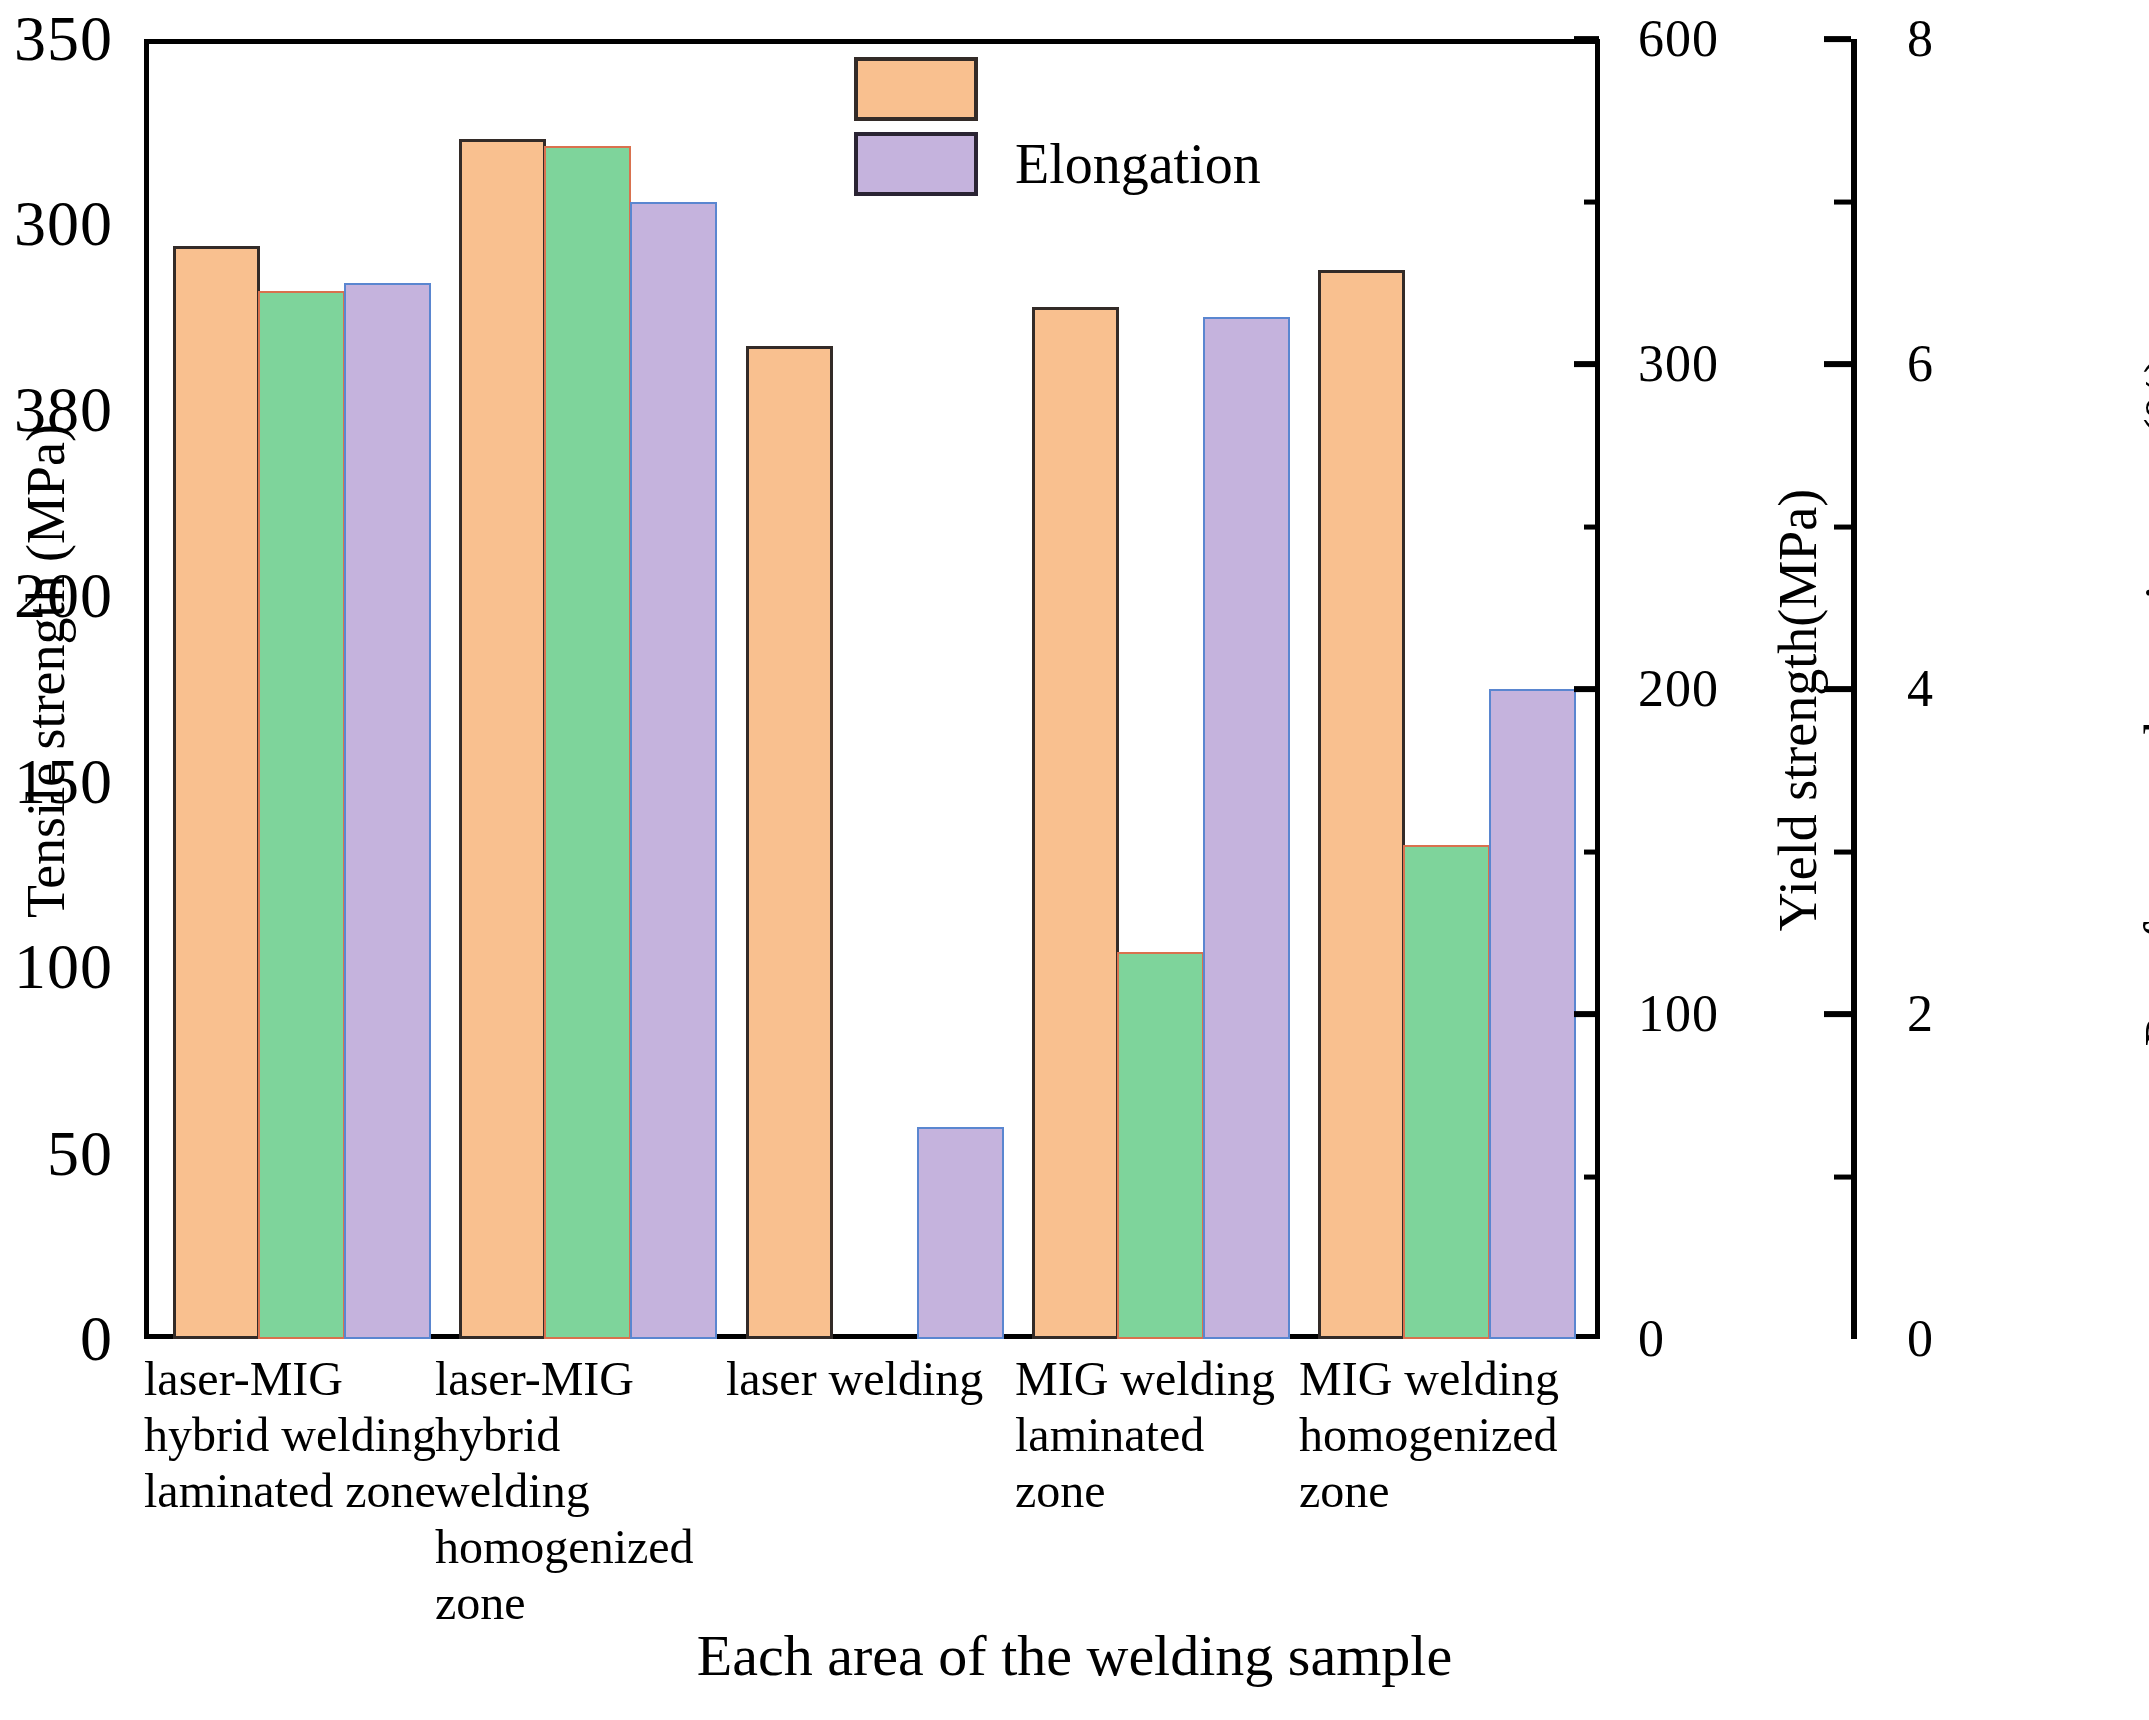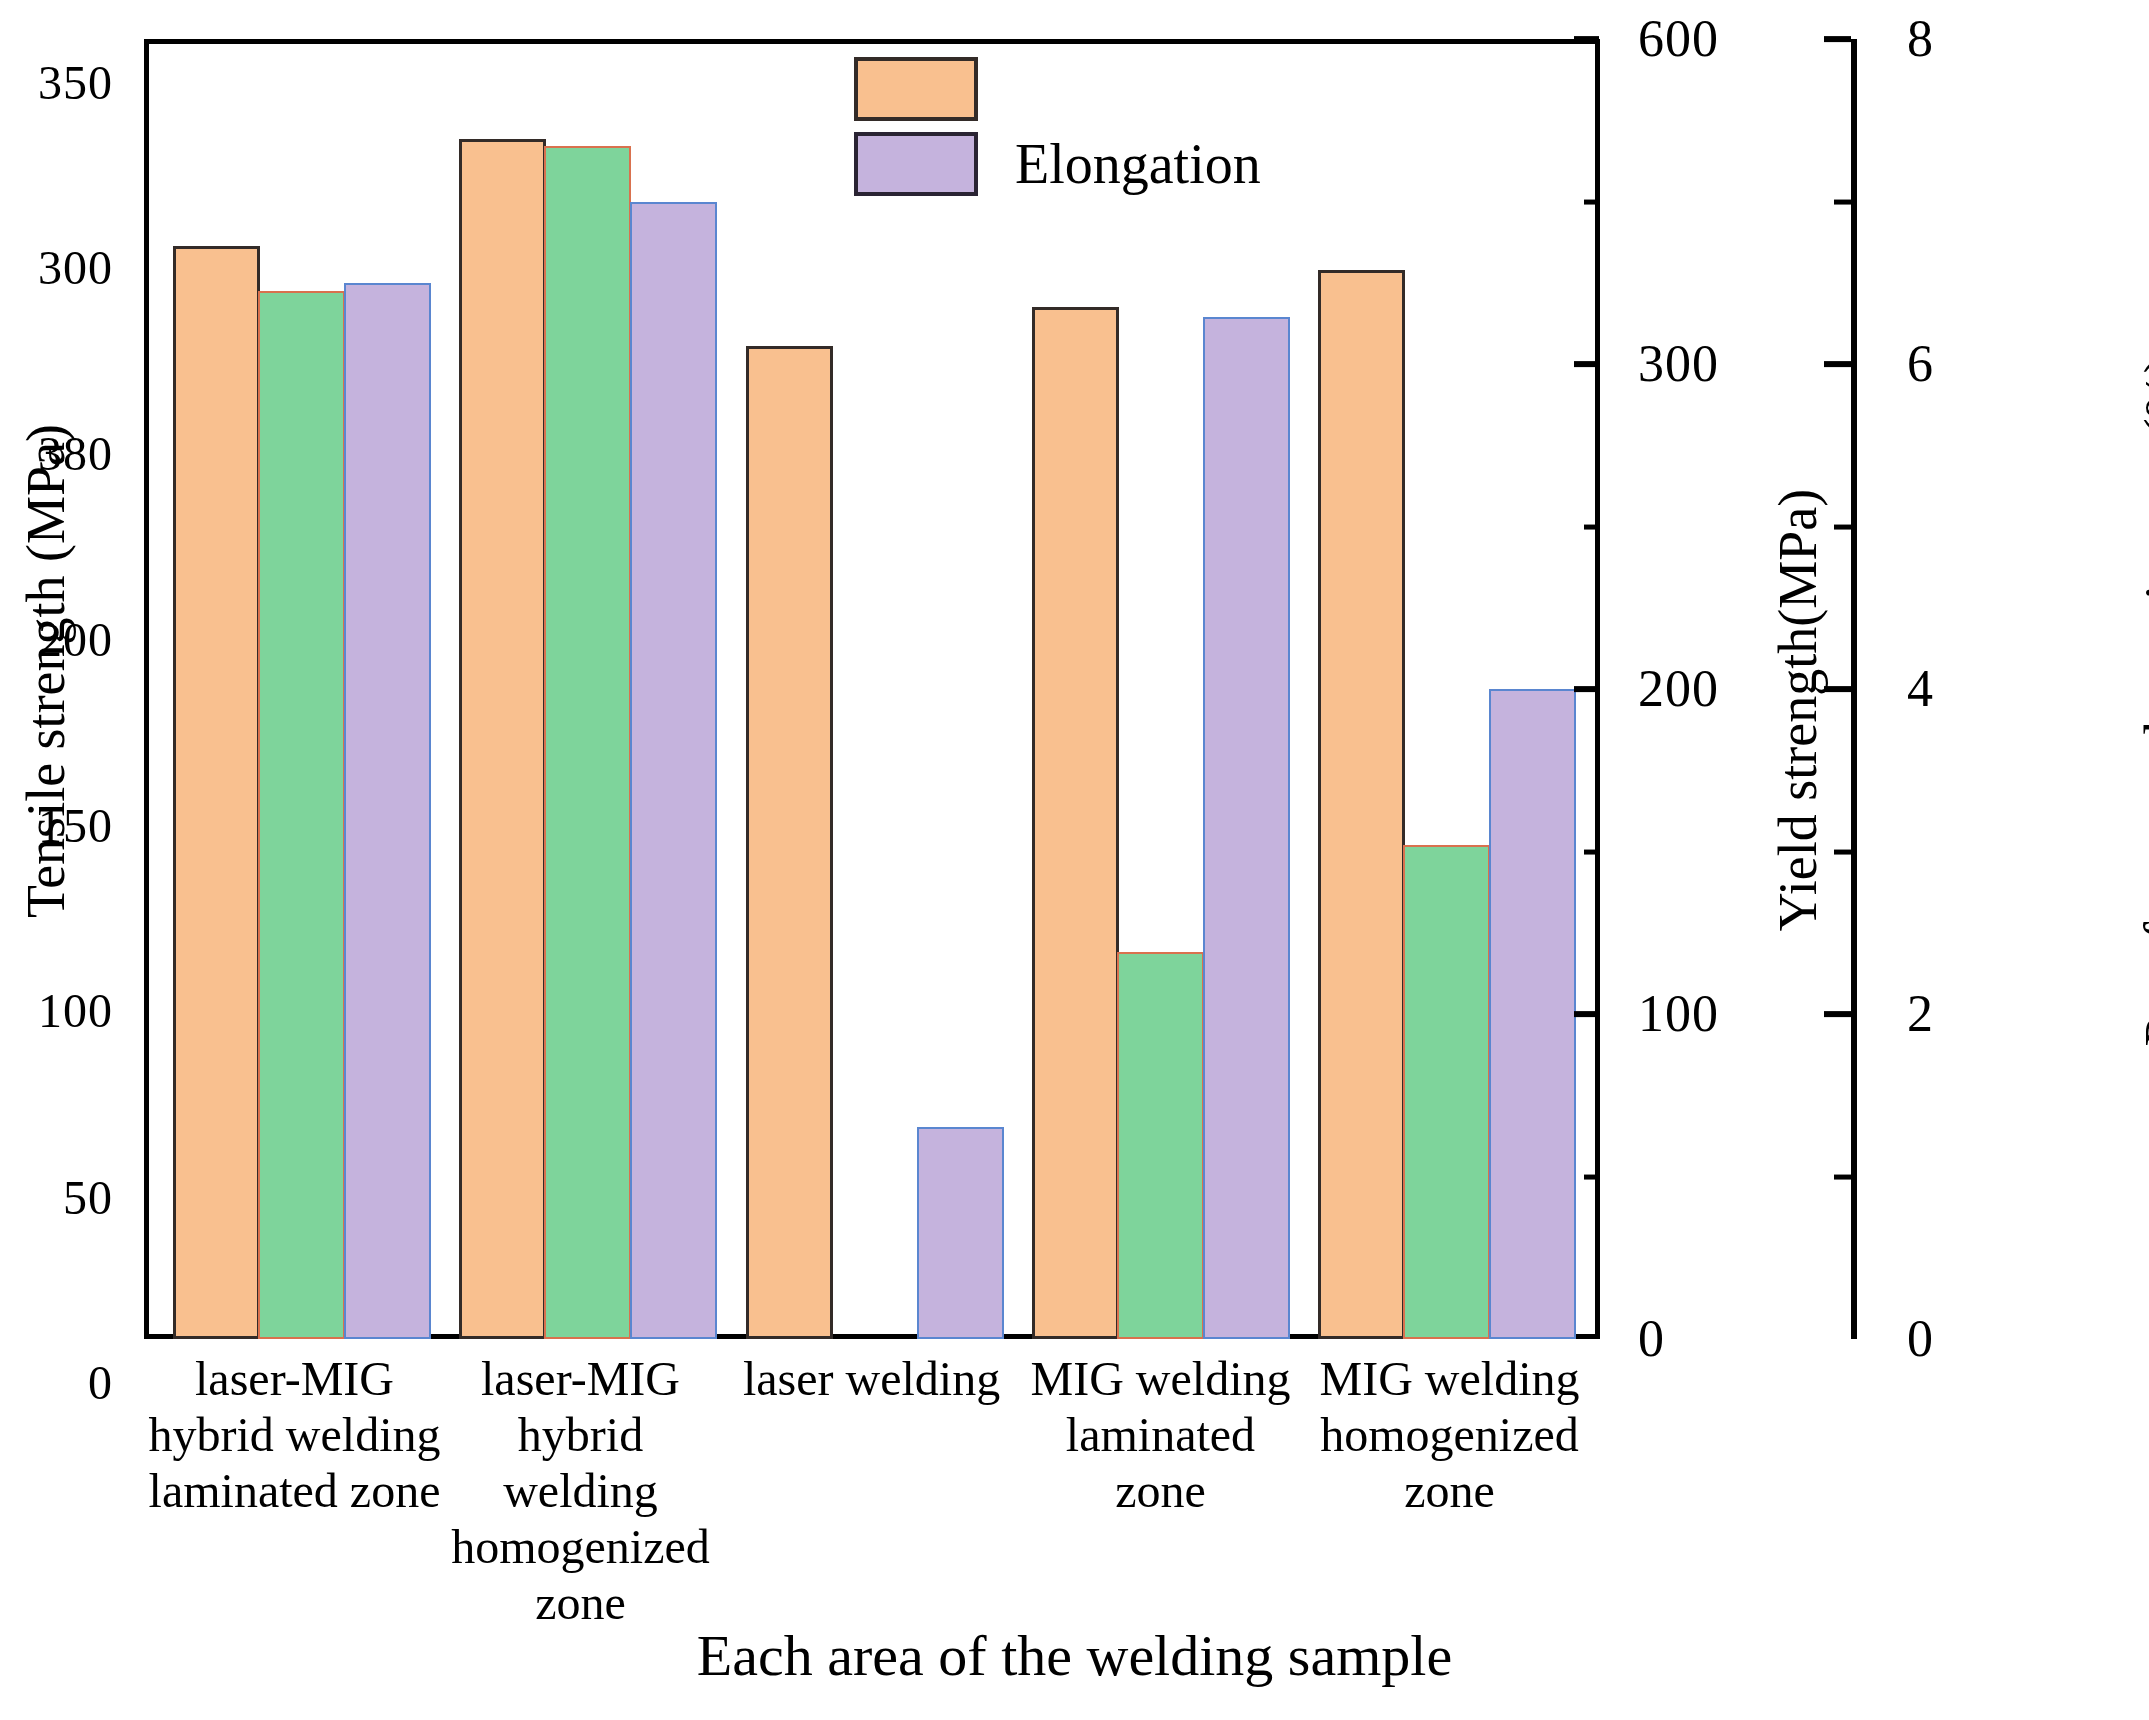--- a/index.html
+++ b/index.html
@@ -13,25 +13,24 @@
     width:1456px; height:1300px;
     border:5.8px solid #000;
     box-sizing:border-box;
     background:#fff;
   }
 
   
   .axis-left-labels{position:absolute;left:0;top:0;width:144px;height:1378px;}
   .ytick-l{
     position:absolute; right:31px;
-    font-size:48px; line-height:52px;
+    font-size:64px; line-height:52px;
     transform:translateY(-50%);
     white-space:nowrap;
     letter-spacing:1px;
-    margin-top:44px;
   }
   .ytick-mark-l{
     position:absolute; left:144px;
     width:25px; height:5.8px; background:#000;
     transform:translateY(-50%);
   }
   .ytick-mark-l.minor{width:15.5px;height:4.9px;}
 
   .axis-title-left{
     position:absolute;
@@ -128,21 +127,20 @@
   .legend-swatch.elong{background:#c5b3dd;border:4.9px solid #2a2433;}
   .legend-label{
     font-size:56px; line-height:56px;
     margin-left:37px; white-space:nowrap;
   }
 
   
   .xcat-layer{position:absolute;left:144px;top:1351px;width:1456px;height:252px;}
   .xcat{
     position:absolute; top:0;
-    text-align:center;
     font-size:48px; line-height:56px;
   }
   .axis-title-bottom{
     position:absolute;
     left:0; top:1622px;
     width:2149px; text-align:center;
     font-size:58px;
   }
 </style>
 </head>

